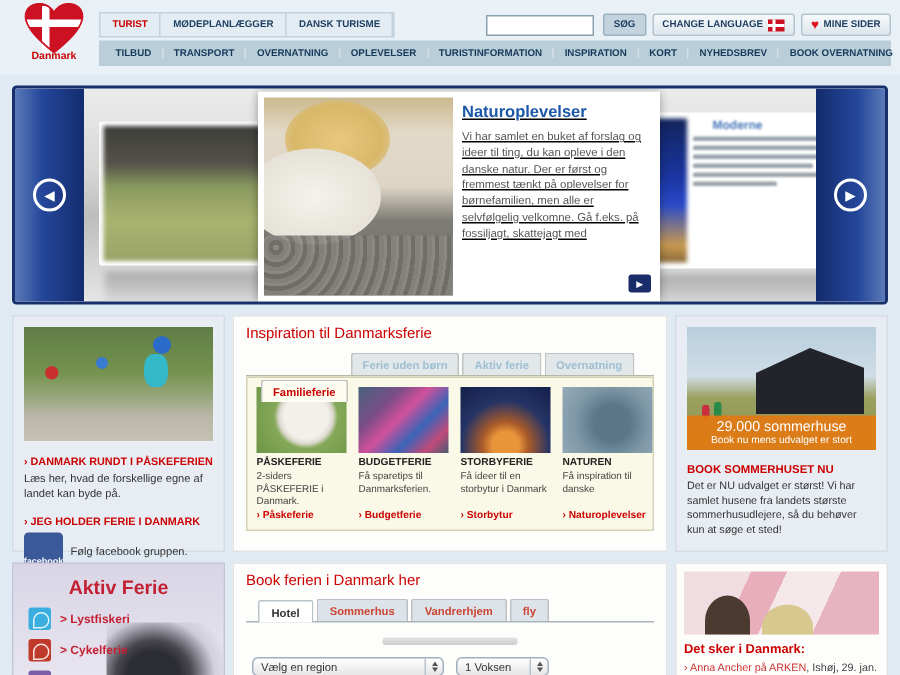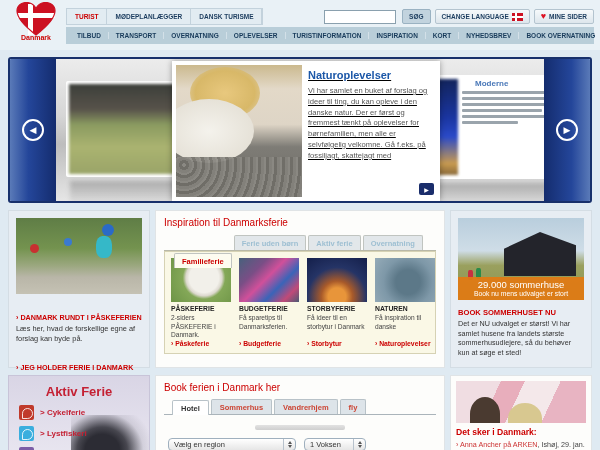--- a/index.html
+++ b/index.html
@@ -60,21 +60,21 @@
   .col-mid { position:absolute; left:155px; width:290px; }
   .col-right { position:absolute; left:450px; width:142px; }
   .row1 { top:210px; height:158px; }
   .row2 { top:375px; height:115px; }
 
   
   .promo { background:#e7edf3; border:1px solid #d4dde4; padding:7px; height:158px; }
   .promo .ph { width:126px; height:76px; position:relative; overflow:hidden;
     background:linear-gradient(180deg,#5f7d46 0%,#74934f 40%,#9aa77e 62%,#b9b6a8 78%,#c5c2b4 100%); }
   .dot { position:absolute; border-radius:50%; }
-  .promo-link { font-size:7.2px; font-weight:bold; color:#cc0000; margin-top:19px; cursor:pointer; }
+  .promo-link { font-size:7.2px; font-weight:bold; color:#cc0000; margin-top:9px; cursor:pointer; }
   .promo-text { font-size:7.4px; color:#333; line-height:1.35; margin-top:2px; }
   .fb-row { display:flex; align-items:center; gap:5px; margin-top:3px; }
   .fb-logo { width:26px; height:26px; background:#3b5998; border-radius:3px; color:#fff; font-size:6px; font-weight:bold; display:flex; align-items:flex-end; justify-content:center; padding-bottom:3px; cursor:pointer; }
   .fb-text { font-size:7.4px; color:#333; }
 
   
   .inspiration { background:#fdfdfb; border:1px solid #e0e4e6; padding:6px 8px; height:158px; }
   .red-heading { font-size:10px; font-weight:normal; color:#cc0000; }
   .tabs { display:flex; gap:2px; margin-top:7px; border-bottom:1px solid #b8b8a8; padding-left:10px; }
   .tab { font-size:7.5px; font-weight:bold; padding:3px 7px 2px; border:1px solid #c0c4c0; border-bottom:none; border-radius:2px 2px 0 0; background:#e2e7ea; color:#9dbfd2; cursor:pointer; }
@@ -230,21 +230,21 @@
   </div>
 
   <div class="col-left row1 promo">
     <div class="ph">
       <span class="dot" style="left:86px; top:6px; width:12px; height:12px; background:#2a6ac8;"></span>
       <span class="dot" style="left:14px; top:26px; width:9px; height:9px; background:#c83030;"></span>
       <span class="dot" style="left:48px; top:20px; width:8px; height:8px; background:#3a7ad0;"></span>
       <span class="dot" style="left:80px; top:18px; width:16px; height:22px; border-radius:40%; background:#35b8c8;"></span>
     </div>
     <div class="promo-link">› DANMARK RUNDT I PÅSKEFERIEN</div>
-    <div class="promo-text">Læs her, hvad de forskellige egne af forslag kan byde på.</div>
+    <div class="promo-text">Læs her, hvad de forskellige egne af landet kan byde på.</div>
     <div class="promo-link">› JEG HOLDER FERIE I DANMARK</div>
     <div class="fb-row">
       <div class="fb-logo">facebook</div>
       <div class="fb-text">Følg facebook gruppen.</div>
     </div>
   </div>
 
   <div class="col-mid row1 inspiration">
     <div class="red-heading">Inspiration til Danmarksferie</div>
     <div class="tabs">
@@ -292,26 +292,26 @@
       </div>
     </div>
     <div class="sh-heading">BOOK SOMMERHUSET NU</div>
     <div class="sh-body">Det er NU udvalget er størst! Vi har samlet husene fra landets største sommerhusudlejere, så du behøver kun at søge et sted!</div>
   </div>
 
   <div class="col-left row2 aktiv">
     <div class="aktiv-photo"></div>
     <div class="aktiv-title">Aktiv Ferie</div>
     <div class="aktiv-item">
+      <span class="aktiv-ic" style="background:#3aaede;"></span>
+      <span class="aktiv-label">&gt; Lystfiskeri</span>
+    </div>
+    <div class="aktiv-item">
       <span class="aktiv-ic" style="background:#c03a2b;"></span>
       <span class="aktiv-label">&gt; Cykelferie</span>
-    </div>
-    <div class="aktiv-item">
-      <span class="aktiv-ic" style="background:#3aaede;"></span>
-      <span class="aktiv-label">&gt; Lystfiskeri</span>
     </div>
     <div class="aktiv-item">
       <span class="aktiv-ic" style="background:#7b5ea7;"></span>
 
     </div>
 
   </div>
 
   <div class="col-mid row2 booking">
     <div class="red-heading">Book ferien i Danmark her</div>

